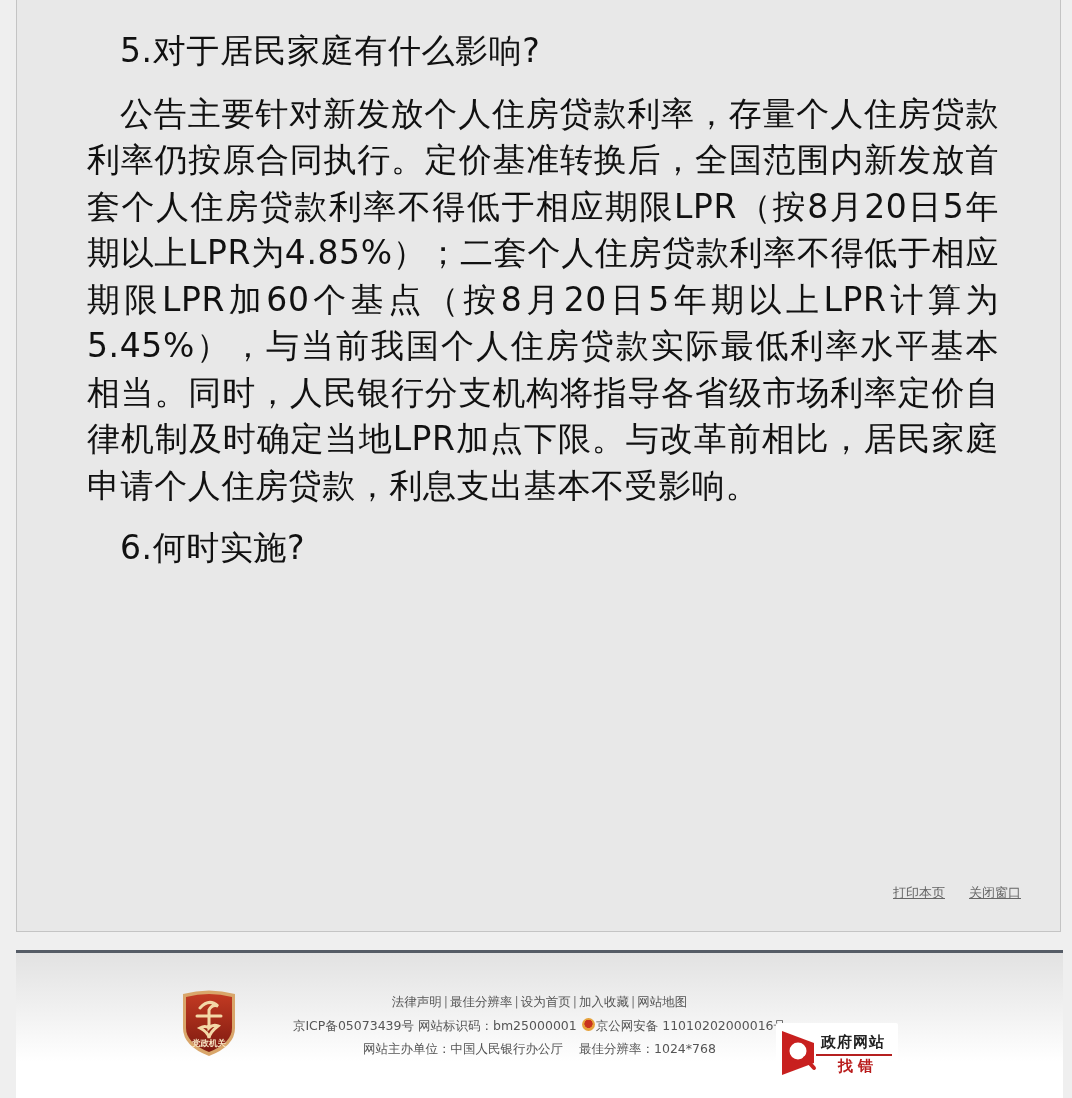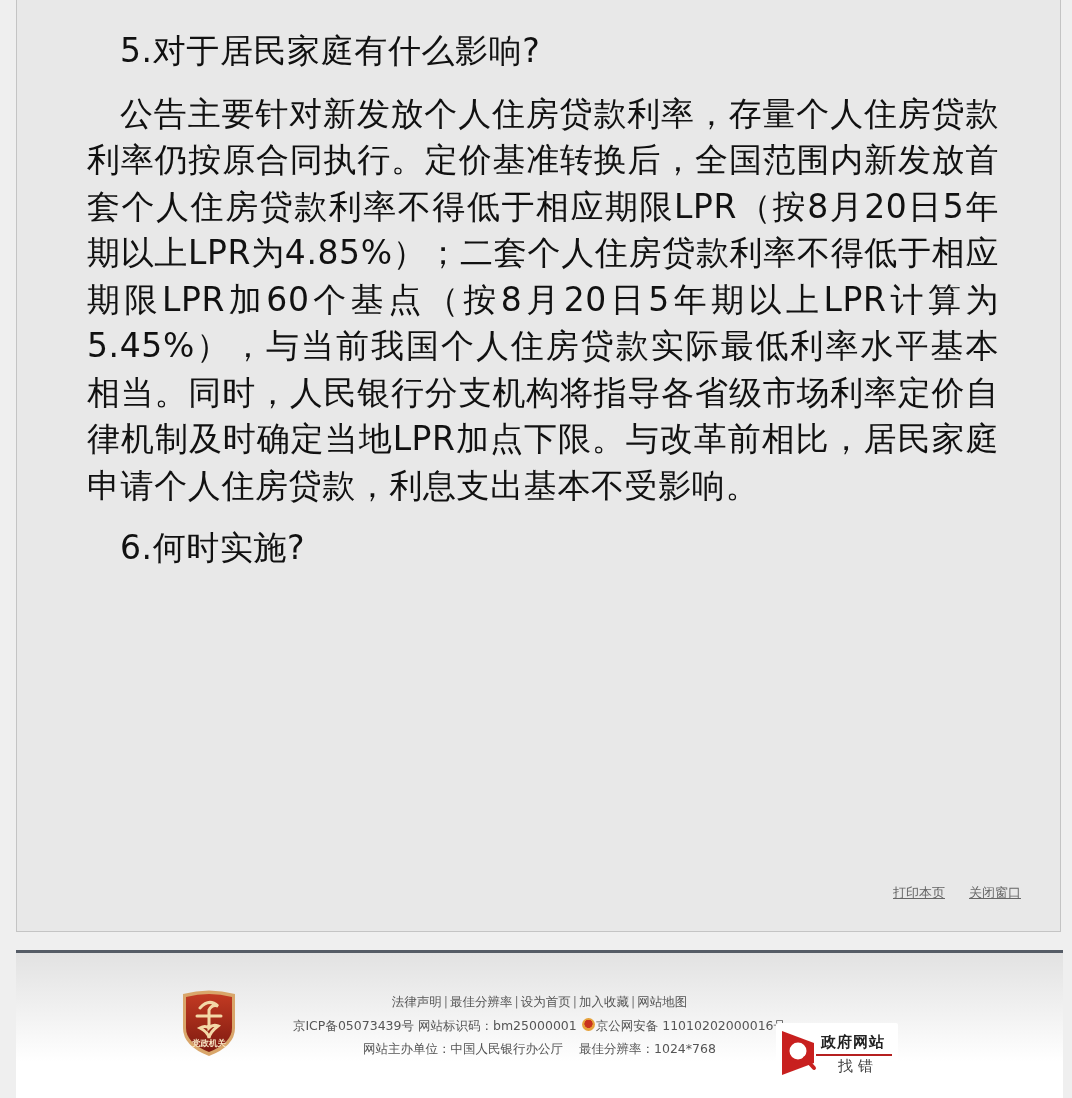--- a/index.html
+++ b/index.html
@@ -136,22 +136,22 @@
     top: 31px;
     width: 76px;
     height: 2px;
     background: #b52020;
   }
   .findbug .t2 {
     position: absolute;
     left: 62px;
     top: 34px;
     font-size: 15px;
-    font-weight: normal;
-    color: #404040;
+    font-weight: bold;
+    color: #b91c1c;
     letter-spacing: 5px;
   }
 </style>
 </head>
 <body>
 
 <div class="content-box">
   <div class="article">
     <p class="heading">5.对于居民家庭有什么影响?</p>
     <p class="para">公告主要针对新发放个人住房贷款利率，存量个人住房贷款利率仍按原合同执行。定价基准转换后，全国范围内新发放首套个人住房贷款利率不得低于相应期限LPR（按8月20日5年期以上LPR为4.85%）；二套个人住房贷款利率不得低于相应期限LPR加60个基点（按8月20日5年期以上LPR计算为5.45%），与当前我国个人住房贷款实际最低利率水平基本相当。同时，人民银行分支机构将指导各省级市场利率定价自律机制及时确定当地LPR加点下限。与改革前相比，居民家庭申请个人住房贷款，利息支出基本不受影响。</p>

